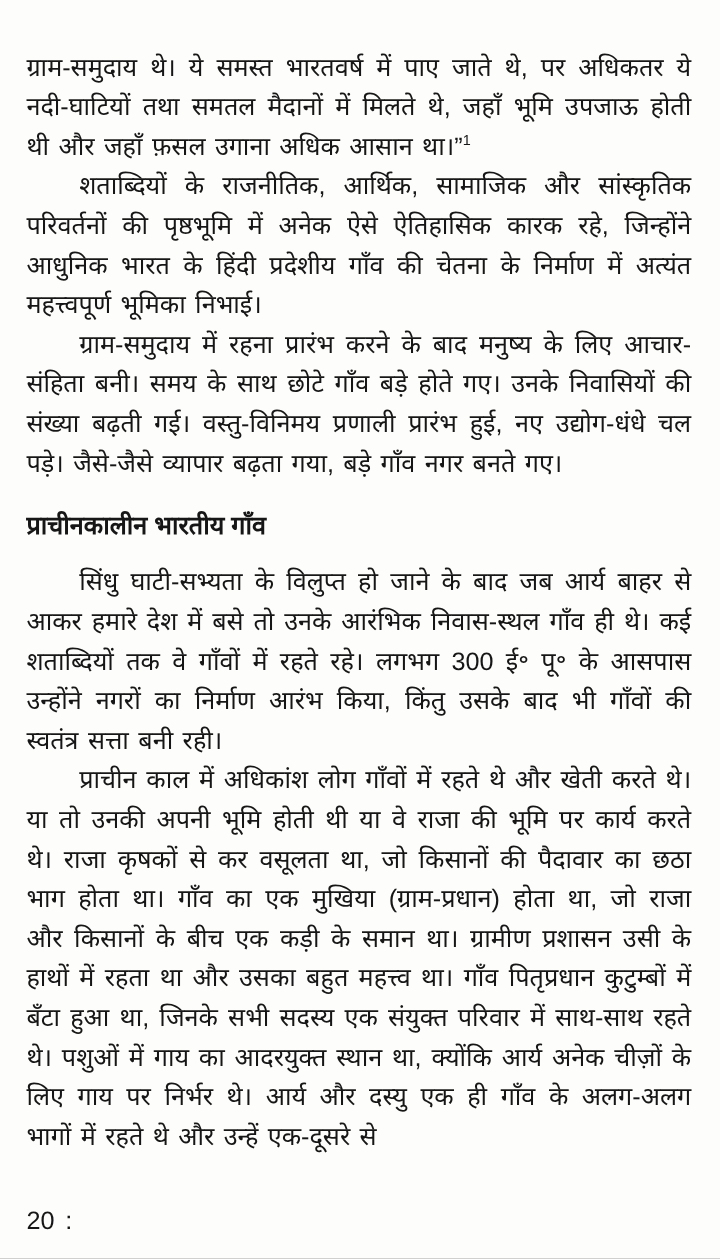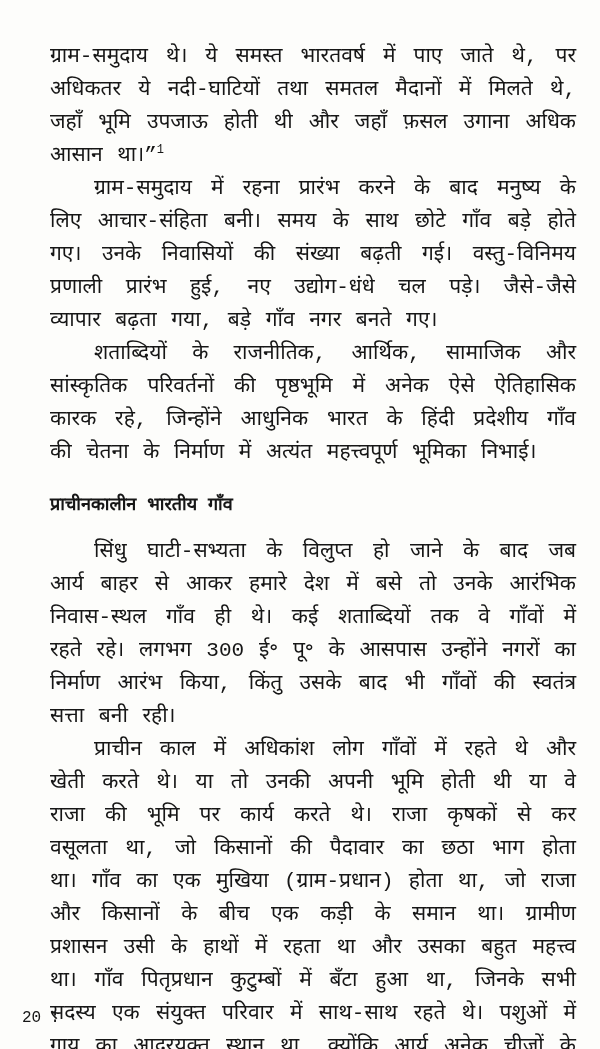--- a/index.html
+++ b/index.html
@@ -7,24 +7,23 @@
     padding: 0;
     background: #888;
   }
   .page {
     position: relative;
     width: 600px;
     height: 1049px;
     margin: 0 auto;
     background: #fdfdfb;
     color: #161616;
-    font-family: Liberation Mono, monospace;
+    font-family: Liberation Sans, sans-serif;
     overflow: hidden;
     box-sizing: border-box;
-    padding-left: 28px;
   }
   .page-body {
     padding: 40px 24px 0 22px;
   }
   .para {
     margin: 0;
     font-size: 21px;
     line-height: 33px;
     text-align: justify;
     text-justify: inter-word;
@@ -33,49 +32,49 @@
   .para.indent {
     text-indent: 44px;
   }
   .footnote-ref {
     font-size: 12px;
     vertical-align: super;
     line-height: 0;
   }
   .section-heading {
     margin: 20px 0 14px 0;
-    font-size: 18px;
+    font-size: 21px;
     font-weight: 700;
     line-height: 32px;
     text-align: left;
   }
   .page-footer {
     position: absolute;
     left: 22px;
     bottom: 18px;
     display: flex;
     align-items: baseline;
     gap: 9px;
-    font-size: 16px;
+    font-size: 21px;
     line-height: 26px;
     color: #161616;
   }
 </style>
 </head>
 <body>
 
 <div class="page">
 
   <div class="page-body">
 
     <p class="para"><span>ग्राम-समुदाय थे। ये समस्त भारतवर्ष में पाए जाते थे, पर अधिकतर ये नदी-घाटियों तथा समतल मैदानों में मिलते थे, जहाँ भूमि उपजाऊ होती थी और जहाँ फ़सल उगाना अधिक आसान था।”</span><sup class="footnote-ref">1</sup></p>
 
+    <p class="para indent">शताब्दियों के राजनीतिक, आर्थिक, सामाजिक और सांस्कृतिक परिवर्तनों की पृष्ठभूमि में अनेक ऐसे ऐतिहासिक कारक रहे, जिन्होंने आधुनिक भारत के हिंदी प्रदेशीय गाँव की चेतना के निर्माण में अत्यंत महत्त्वपूर्ण भूमिका निभाई।</p>
+
     <p class="para indent">ग्राम-समुदाय में रहना प्रारंभ करने के बाद मनुष्य के लिए आचार-संहिता बनी। समय के साथ छोटे गाँव बड़े होते गए। उनके निवासियों की संख्या बढ़ती गई। वस्तु-विनिमय प्रणाली प्रारंभ हुई, नए उद्योग-धंधे चल पड़े। जैसे-जैसे व्यापार बढ़ता गया, बड़े गाँव नगर बनते गए।</p>
-
-    <p class="para indent">शताब्दियों के राजनीतिक, आर्थिक, सामाजिक और सांस्कृतिक परिवर्तनों की पृष्ठभूमि में अनेक ऐसे ऐतिहासिक कारक रहे, जिन्होंने आधुनिक भारत के हिंदी प्रदेशीय गाँव की चेतना के निर्माण में अत्यंत महत्त्वपूर्ण भूमिका निभाई।</p>
 
     <h2 class="section-heading">प्राचीनकालीन भारतीय गाँव</h2>
 
     <p class="para indent">सिंधु घाटी-सभ्यता के विलुप्त हो जाने के बाद जब आर्य बाहर से आकर हमारे देश में बसे तो उनके आरंभिक निवास-स्थल गाँव ही थे। कई शताब्दियों तक वे गाँवों में रहते रहे। लगभग 300 ई॰ पू॰ के आसपास उन्होंने नगरों का निर्माण आरंभ किया, किंतु उसके बाद भी गाँवों की स्वतंत्र सत्ता बनी रही।</p>
 
     <p class="para indent">प्राचीन काल में अधिकांश लोग गाँवों में रहते थे और खेती करते थे। या तो उनकी अपनी भूमि होती थी या वे राजा की भूमि पर कार्य करते थे। राजा कृषकों से कर वसूलता था, जो किसानों की पैदावार का छठा भाग होता था। गाँव का एक मुखिया (ग्राम-प्रधान) होता था, जो राजा और किसानों के बीच एक कड़ी के समान था। ग्रामीण प्रशासन उसी के हाथों में रहता था और उसका बहुत महत्त्व था। गाँव पितृप्रधान कुटुम्बों में बँटा हुआ था, जिनके सभी सदस्य एक संयुक्त परिवार में साथ-साथ रहते थे। पशुओं में गाय का आदरयुक्त स्थान था, क्योंकि आर्य अनेक चीज़ों के लिए गाय पर निर्भर थे। आर्य और दस्यु एक ही गाँव के अलग-अलग भागों में रहते थे और उन्हें एक-दूसरे से</p>
 
   </div>
 
   <div class="page-footer">

